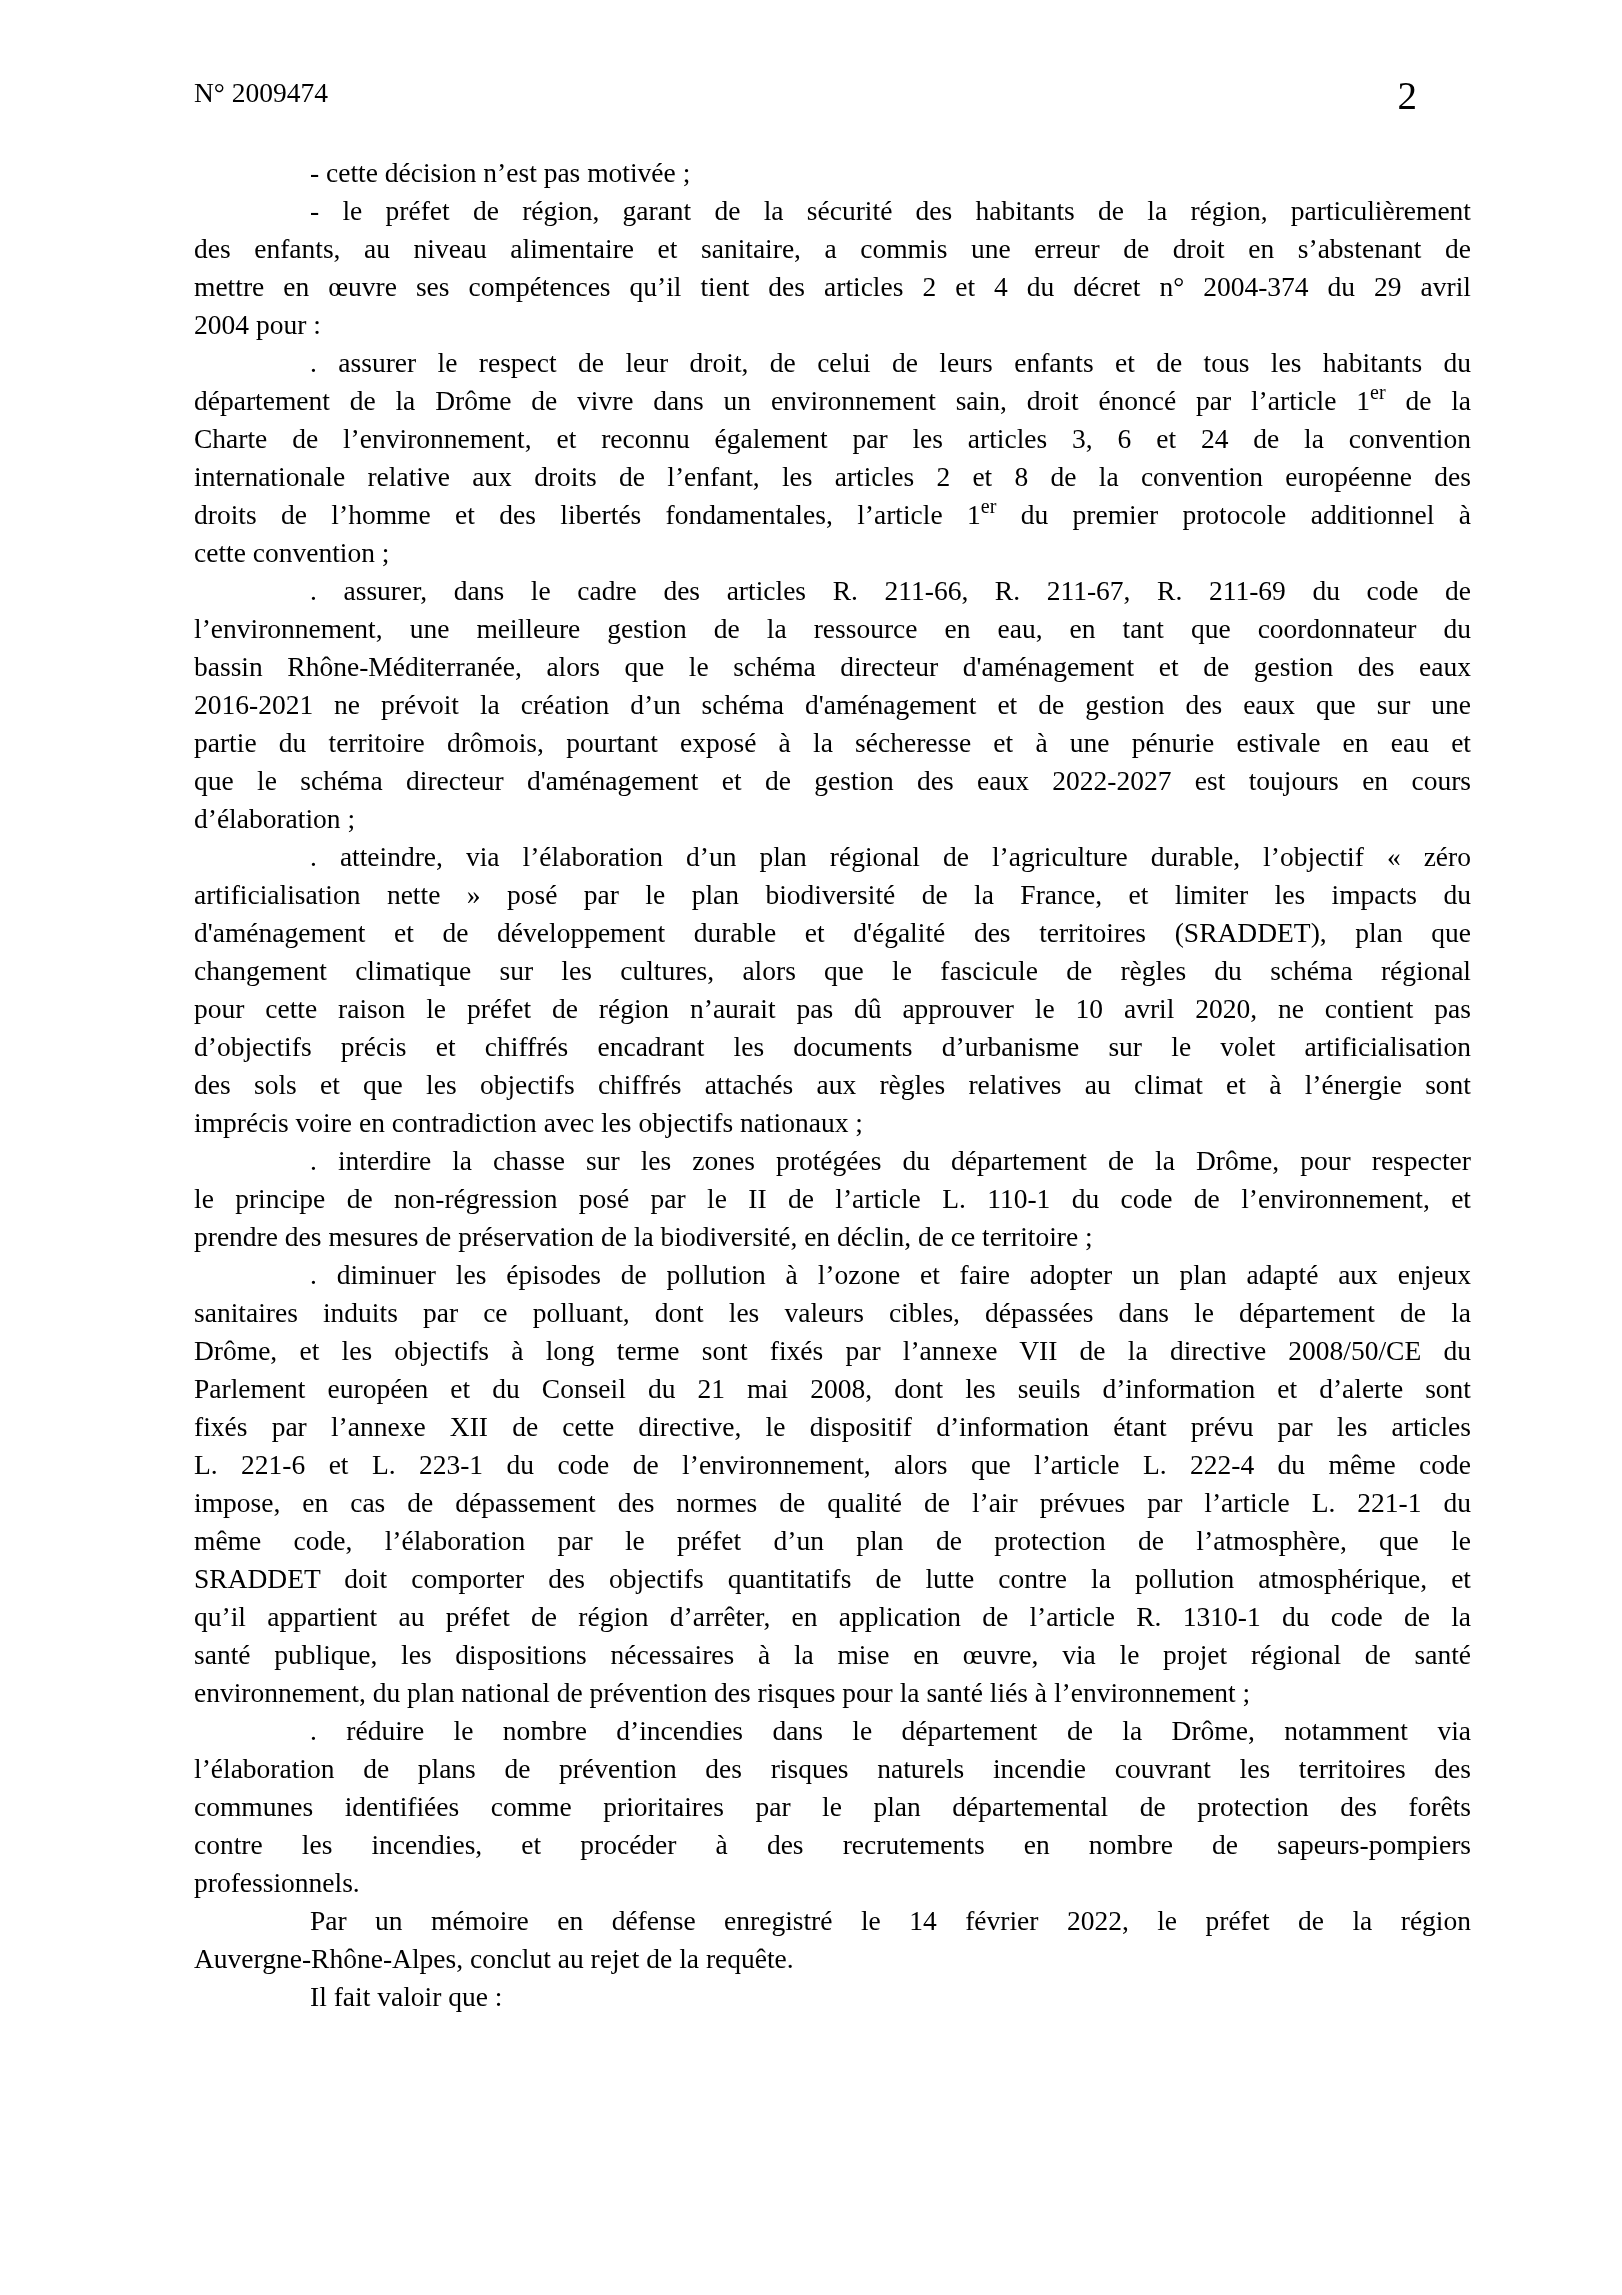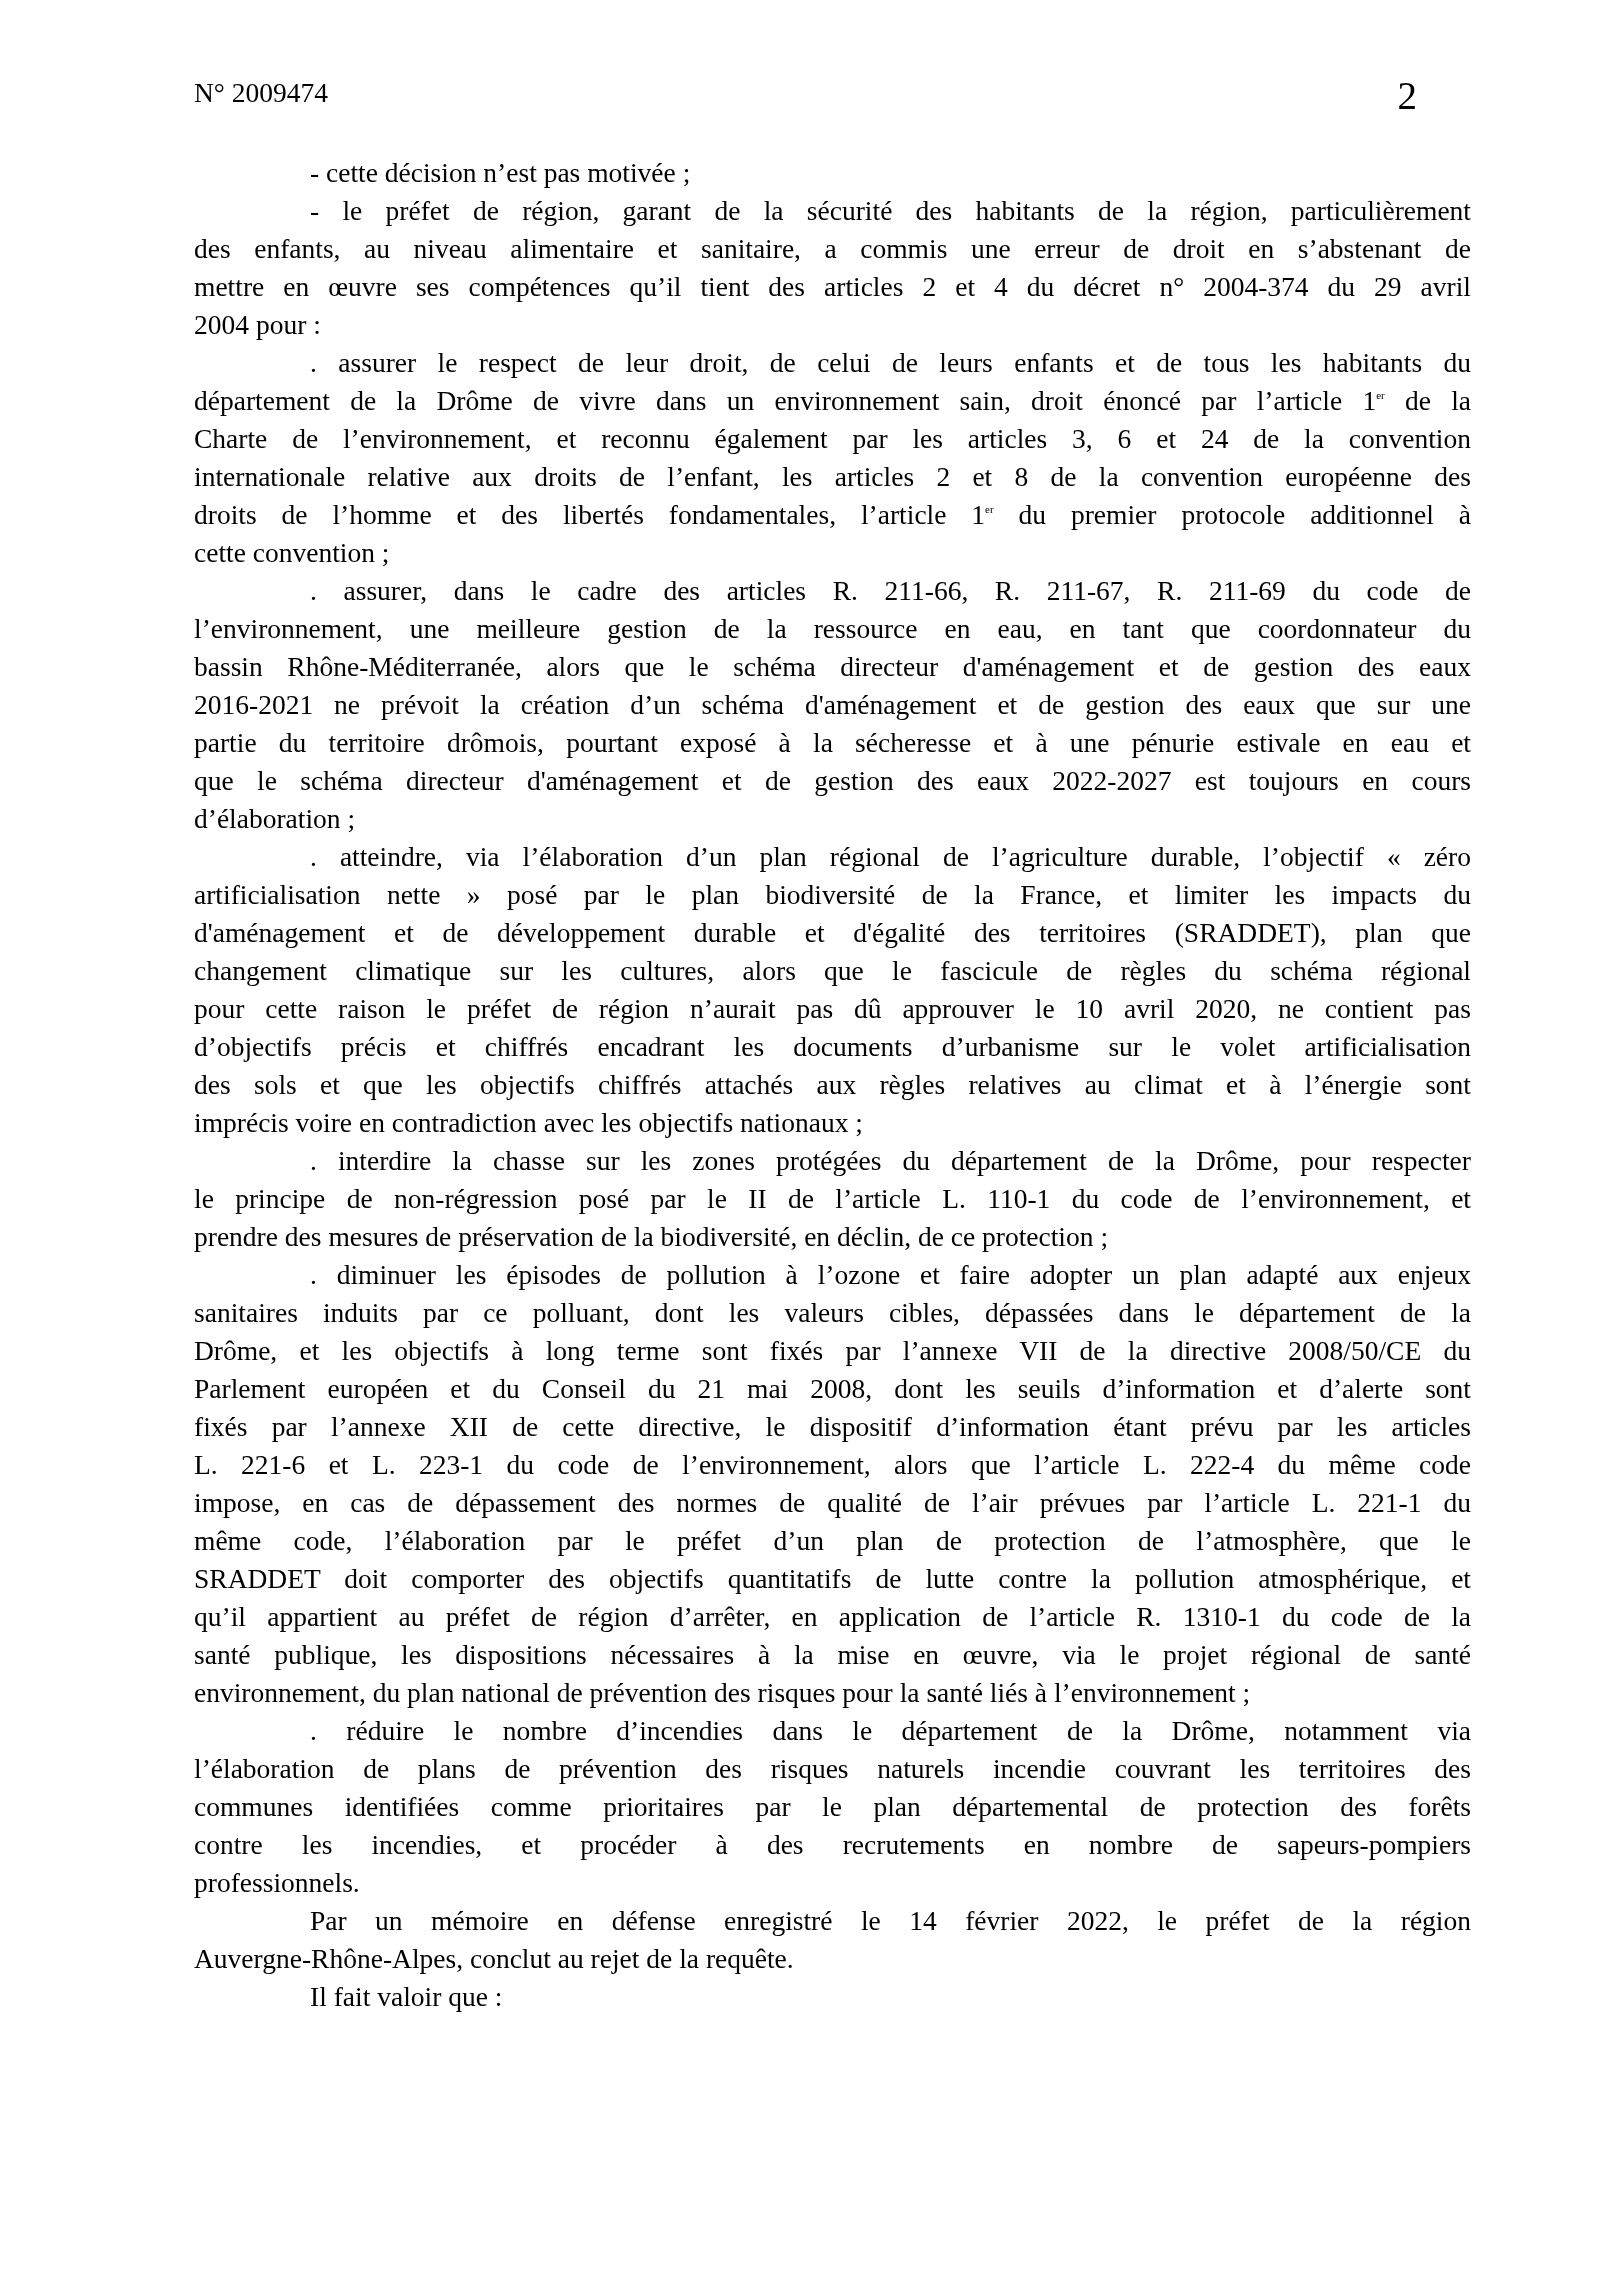--- a/index.html
+++ b/index.html
@@ -50,21 +50,21 @@
   }
   .line.just {
     text-align: justify;
     text-align-last: justify;
   }
   .line.first {
     text-indent: 116px;
     font-family: Liberation Serif, serif;
   }
   .line sup {
-    font-size: 11px;
+    font-size: 20px;
     line-height: 0;
     vertical-align: baseline;
     position: relative;
     top: -11px;
   }
 </style>
 </head>
 <body>
 
 <div class="page">
@@ -103,21 +103,21 @@
         <div class="line just"><span>d'aménagement et de développement durable et d'égalité des territoires (SRADDET), plan que</span></div>
         <div class="line just"><span>changement climatique sur les cultures, alors que le fascicule de règles du schéma régional</span></div>
         <div class="line just"><span>pour cette raison le préfet de région n’aurait pas dû approuver le 10 avril 2020, ne contient pas</span></div>
         <div class="line just"><span>d’objectifs précis et chiffrés encadrant les documents d’urbanisme sur le volet artificialisation</span></div>
         <div class="line just"><span>des sols et que les objectifs chiffrés attachés aux règles relatives au climat et à l’énergie sont</span></div>
         <div class="line"><span>imprécis voire en contradiction avec les objectifs nationaux ;</span></div>
       </div>
       <div class="para">
         <div class="line first just"><span>. interdire la chasse sur les zones protégées du département de la Drôme, pour respecter</span></div>
         <div class="line just"><span>le principe de non-régression posé par le II de l’article L. 110-1 du code de l’environnement, et</span></div>
-        <div class="line"><span>prendre des mesures de préservation de la biodiversité, en déclin, de ce protection ;</span></div>
+        <div class="line"><span>prendre des mesures de préservation de la biodiversité, en déclin, de ce territoire ;</span></div>
       </div>
       <div class="para">
         <div class="line first just"><span>. diminuer les épisodes de pollution à l’ozone et faire adopter un plan adapté aux enjeux</span></div>
         <div class="line just"><span>sanitaires induits par ce polluant, dont les valeurs cibles, dépassées dans le département de la</span></div>
         <div class="line just"><span>Drôme, et les objectifs à long terme sont fixés par l’annexe VII de la directive 2008/50/CE du</span></div>
         <div class="line just"><span>Parlement européen et du Conseil du 21 mai 2008, dont les seuils d’information et d’alerte sont</span></div>
         <div class="line just"><span>fixés par l’annexe XII de cette directive, le dispositif d’information étant prévu par les articles</span></div>
         <div class="line just"><span>L. 221-6 et L. 223-1 du code de l’environnement, alors que l’article L. 222-4 du même code</span></div>
         <div class="line just"><span>impose, en cas de dépassement des normes de qualité de l’air prévues par l’article L. 221-1 du</span></div>
         <div class="line just"><span>même code, l’élaboration par le préfet d’un plan de protection de l’atmosphère, que le</span></div>

